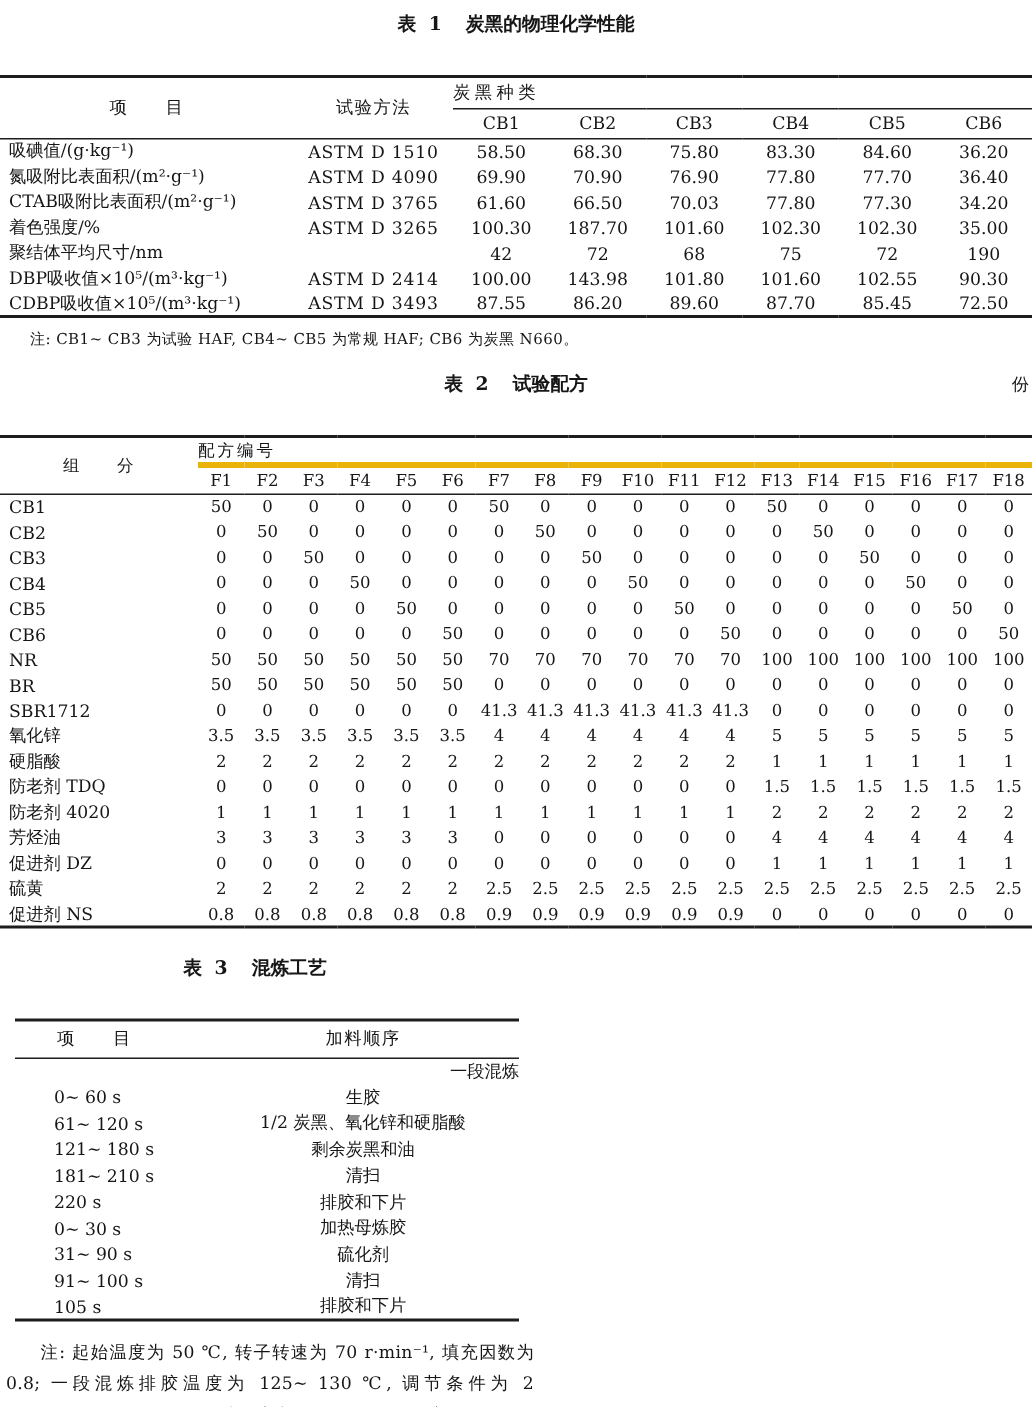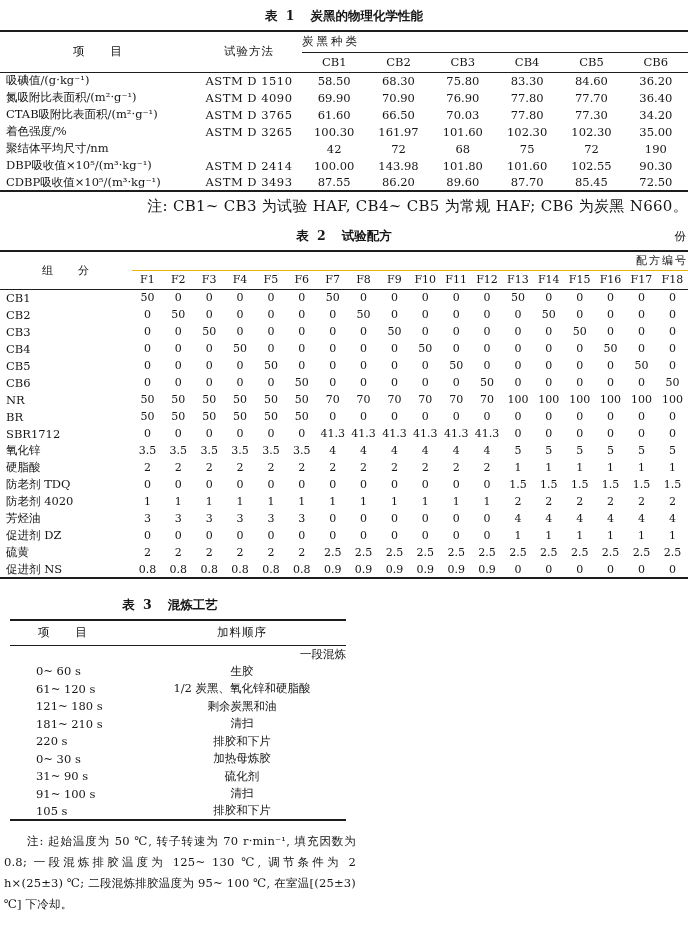--- a/index.html
+++ b/index.html
@@ -21,53 +21,52 @@
     position: relative;
   }
   .tbl-title .tlabel { margin-right: 14px; letter-spacing: 2px; }
   .tbl-title .unit {
     position: absolute; right: 2px; top: 6px;
     font-weight: normal; font-size: 11.5px;
   }
   .t3-title-wrap { width: 340px; }
 
   
-  table { border-collapse: collapse; table-layout: fixed; }
+  table { border-collapse: collapse; table-layout: fixed; margin-top: 20px; }
   th, td { padding: 0; font-weight: normal; overflow: hidden; white-space: nowrap; }
 
   
   .t1 {
     width: 688px; font-size: 11.5px;
     border-top: 2px solid #1d1d1d;
     border-bottom: 2px solid #1d1d1d;
   }
   .t1 thead th { height: 20px; }
   .t1 .group { border-bottom: 1px solid #1d1d1d; text-align: left; letter-spacing: 3px; height: 21px; }
   .t1 thead tr:last-child th { border-bottom: 1.5px solid #1d1d1d; }
   .t1 .hitem { text-align: center; letter-spacing: 1px; border-bottom: 1.5px solid #1d1d1d; }
   .t1 td { height: 17px; }
   .t1 .item { text-align: left; padding-left: 6px; }
   .t1 .method { text-align: center; letter-spacing: 0.5px; }
   .t1 .num { text-align: center; }
 
   .note {
-    font-size: 15px; line-height: 15px;
+    font-size: 10px; line-height: 15px;
     padding: 7px 0 0 20px;
     letter-spacing: 0.3px;
-    text-align: right;
   }
 
   
   .t2-wrap { margin-top: 8px; }
   .t2 {
     width: 688px; font-size: 11px;
     border-top: 2px solid #1d1d1d;
     border-bottom: 2px solid #1d1d1d;
   }
-  .t2 .group { border-bottom: 1px solid #eab308; text-align: right; letter-spacing: 2px; height: 19px; }
+  .t2 .group { border-bottom: 4px solid #eab308; text-align: left; letter-spacing: 2px; height: 19px; }
   .t2 thead tr:last-child th { border-bottom: 1.5px solid #1d1d1d; height: 19px; text-align: center; }
   .t2 .hcomp { text-align: center; letter-spacing: 1px; border-bottom: 1.5px solid #1d1d1d; }
   .t2 td { height: 17px; }
   .t2 .comp { text-align: left; padding-left: 6px; font-size: 11.5px; }
   .t2 .num { text-align: center; }
 
   
   .t3-block { margin-top: 12px; }
   .t3 {
     width: 336px; margin-left: 10px; font-size: 11.5px;
@@ -153,21 +152,21 @@
           <td class="num">66.50</td>
           <td class="num">70.03</td>
           <td class="num">77.80</td>
           <td class="num">77.30</td>
           <td class="num">34.20</td>
         </tr>
         <tr>
           <td class="item">着色强度/%</td>
           <td class="method">ASTM D 3265</td>
           <td class="num">100.30</td>
-          <td class="num">161.97</td>
+          <td class="num">187.70</td>
           <td class="num">101.60</td>
           <td class="num">102.30</td>
           <td class="num">102.30</td>
           <td class="num">35.00</td>
         </tr>
         <tr>
           <td class="item">聚结体平均尺寸/nm</td>
           <td class="method"></td>
           <td class="num">42</td>
           <td class="num">72</td>

